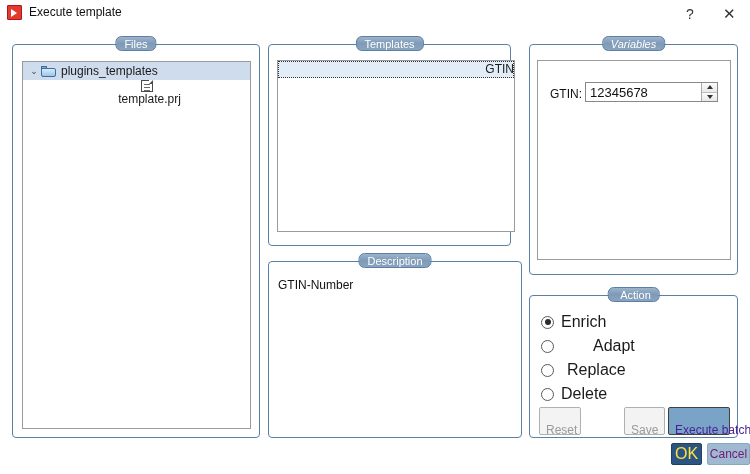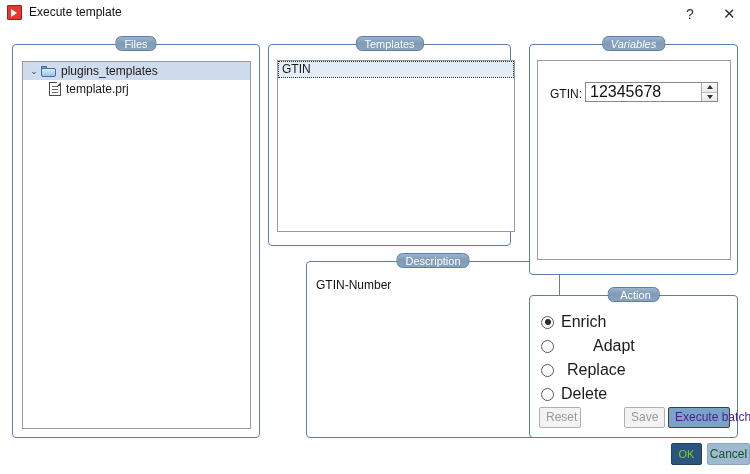--- a/index.html
+++ b/index.html
@@ -167,43 +167,43 @@
   }
   .doc-icon::after {
     content: "";
     position: absolute;
     right: -1px; top: -1px;
     width: 0; height: 0;
     border-left: 4px solid #ffffff;
     border-bottom: 4px solid #4a4a4a;
   }
   .tree-label { white-space: nowrap; }
-  .indent-1 { padding-left: 26px; }
-
-  
-  #templates-group { left: 268px; top: 44px; width: 243px; height: 202px; }
+  .indent-1 { padding-left: 26px; flex-direction: column; }
+
+  
+  #templates-group { left: 268px; top: 44px; width: 243px; height: 202px; text-align: right; }
   #templates-title { left: 50%; }
   #templates-list { left: 8px; top: 15px; width: 238px; height: 172px; }
   .list-item {
     position: relative;
     height: 17px;
     line-height: 17px;
     padding-left: 4px;
     font-size: 12px;
     box-sizing: border-box;
     white-space: nowrap;
   }
   .list-item.selected {
     background: #e3edf7;
     outline: 1px dotted #333333;
     outline-offset: -1px;
   }
 
   
-  #description-group { left: 268px; top: 261px; width: 254px; height: 177px; margin-left: 38px; }
+  #description-group { left: 268px; top: 261px; width: 254px; height: 177px; }
   #description-title { left: 50%; }
   #description-text {
     position: absolute;
     left: 9px; top: 16px;
     font-size: 12px;
     color: #111111;
     white-space: nowrap;
   }
 
   
@@ -224,21 +224,21 @@
     background: #ffffff;
     box-sizing: border-box;
     display: flex;
   }
   #gtin-input {
     flex: 1 1 auto;
     border: none;
     outline: none;
     background: transparent;
     font-family: "Liberation Sans", sans-serif;
-    font-size: 16px;
+    font-size: 13px;
     color: #111111;
     padding: 0 4px;
     min-width: 0;
   }
   #gtin-spinner {
     flex: 0 0 15px;
     width: 15px;
     border-left: 1px solid #aaaaaa;
     background: #f2f2f2;
     display: flex;
@@ -302,55 +302,55 @@
     height: 21px;
     font-family: "Liberation Sans", sans-serif;
     font-size: 12px;
     line-height: 19px;
     text-align: center;
     box-sizing: border-box;
     border: 1px solid #b0b0b0;
     background: #f3f3f3;
     color: #9a9a9a;
     border-radius: 2px;
-    padding: 0 6px;
+    padding: 13px 6px;
     white-space: nowrap;
   }
   #reset-button  { left: 9px;  top: 111px; width: 42px; }
   #save-button   { left: 94px; top: 111px; width: 41px; }
   #execute-batch-button {
     left: 138px; top: 111px; width: 62px;
     background: #79a3c7;
     border: 1px solid #404040;
     color: #4c1d95;
   }
 
   
   #ok-button {
     position: absolute;
     left: 671px; top: 443px;
     width: 31px; height: 22px;
     line-height: 20px;
     text-align: center;
-    font-size: 11px;
-    color: #84cc16;
+    font-size: 16px;
+    color: #fde047;
     background: #2b5580;
     border: 1px solid #1f4166;
     border-radius: 2px;
     box-sizing: border-box;
     font-family: "Liberation Sans", sans-serif;
   }
   #cancel-button {
     position: absolute;
     left: 707px; top: 443px;
     width: 43px; height: 22px;
     line-height: 20px;
     text-align: center;
     font-size: 12px;
-    color: #14532d;
+    color: #701a75;
     background: #9fb9d1;
     border: 1px solid #8aa6c0;
     border-radius: 2px;
     box-sizing: border-box;
     font-family: "Liberation Sans", sans-serif;
   }
 </style>
 </head>
 <body>
 

